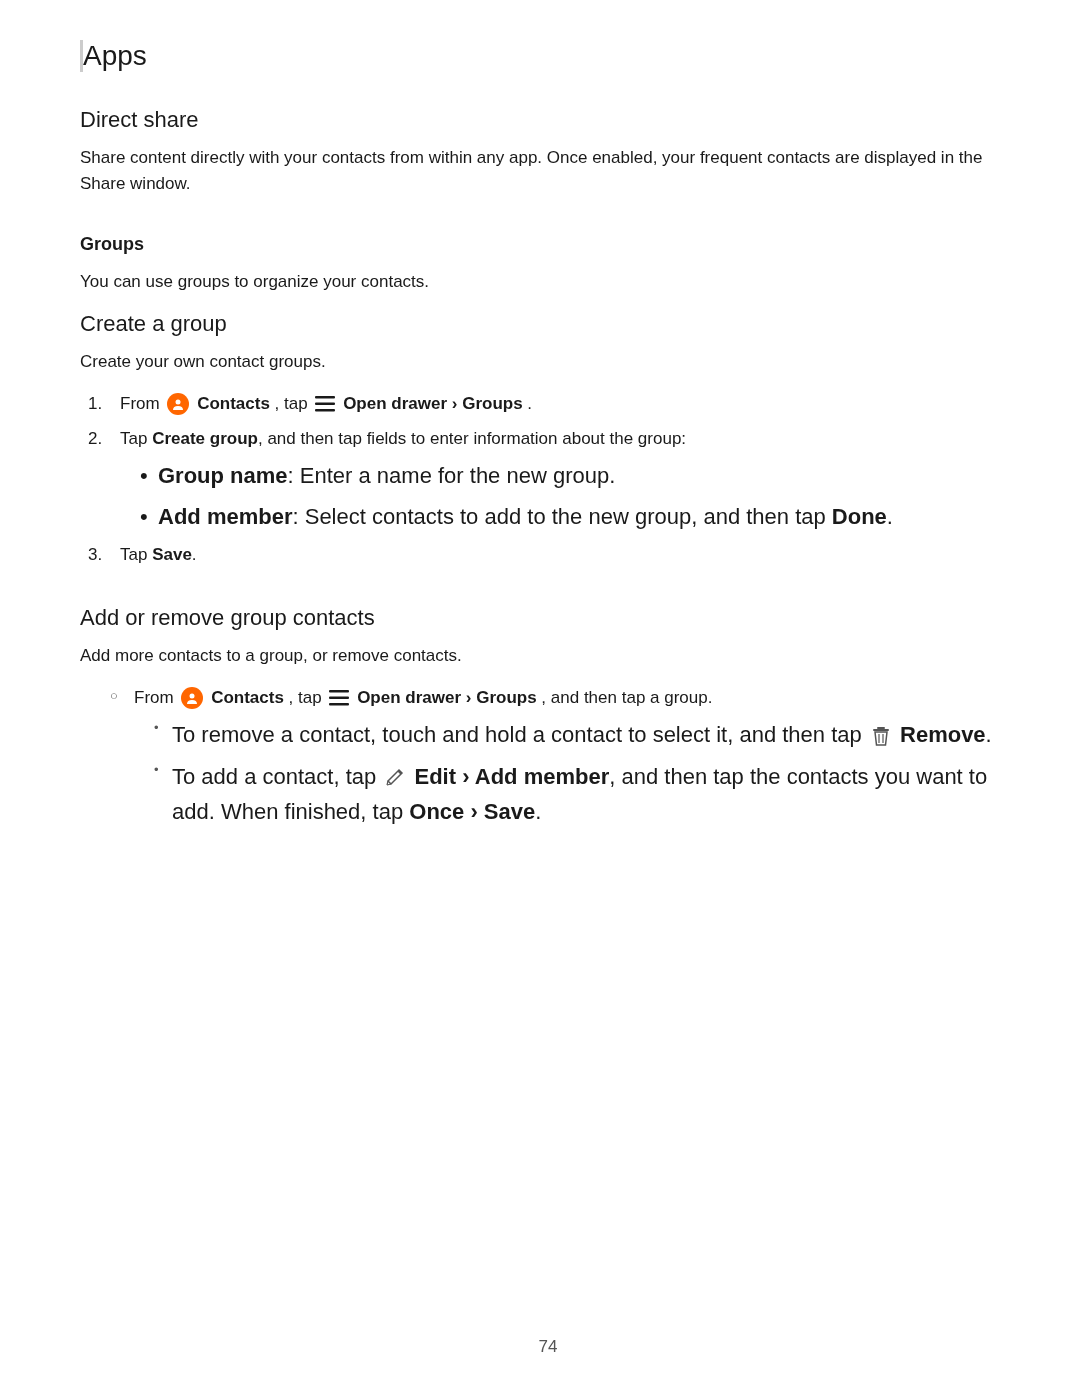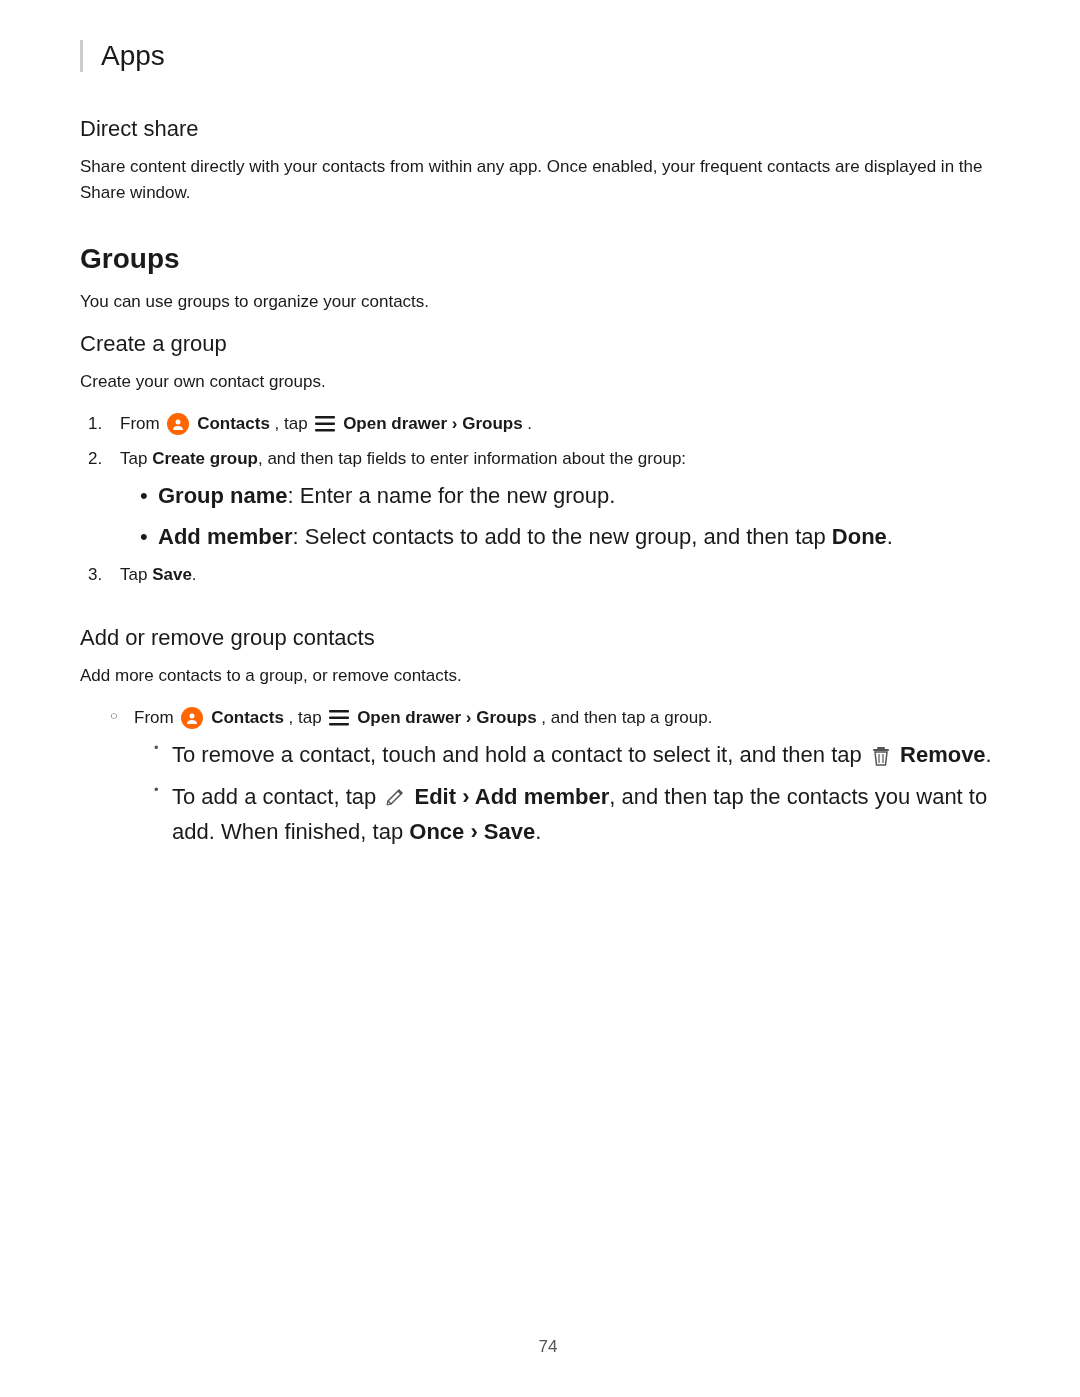--- a/index.html
+++ b/index.html
@@ -14,42 +14,41 @@
       font-size: 18px;
       color: #1a1a1a;
       width: 1080px;
       min-height: 1397px;
       padding: 40px 80px 60px 80px;
       position: relative;
     }
 
     .page-header {
       border-left: 3px solid #cccccc;
-      padding-left: 18px;
-      margin-bottom: 44px;
+      margin-bottom: 35px;
     }
 
     .page-title {
       font-family: Arial, sans-serif;
       font-size: 28px;
       font-weight: normal;
       color: #1a1a1a;
     }
 
     .section-heading {
       font-family: Arial, sans-serif;
       font-size: 22px;
       font-weight: normal;
       color: #1a1a1a;
       margin-bottom: 12px;
     }
 
     .bold-section-heading {
       font-family: Arial, sans-serif;
-      font-size: 28px;
+      font-size: 18px;
       font-weight: bold;
       color: #1a1a1a;
       margin-bottom: 14px;
       margin-top: 30px;
     }
 
     .description {
       font-family: Arial, sans-serif;
       font-size: 17px;
       color: #1a1a1a;

